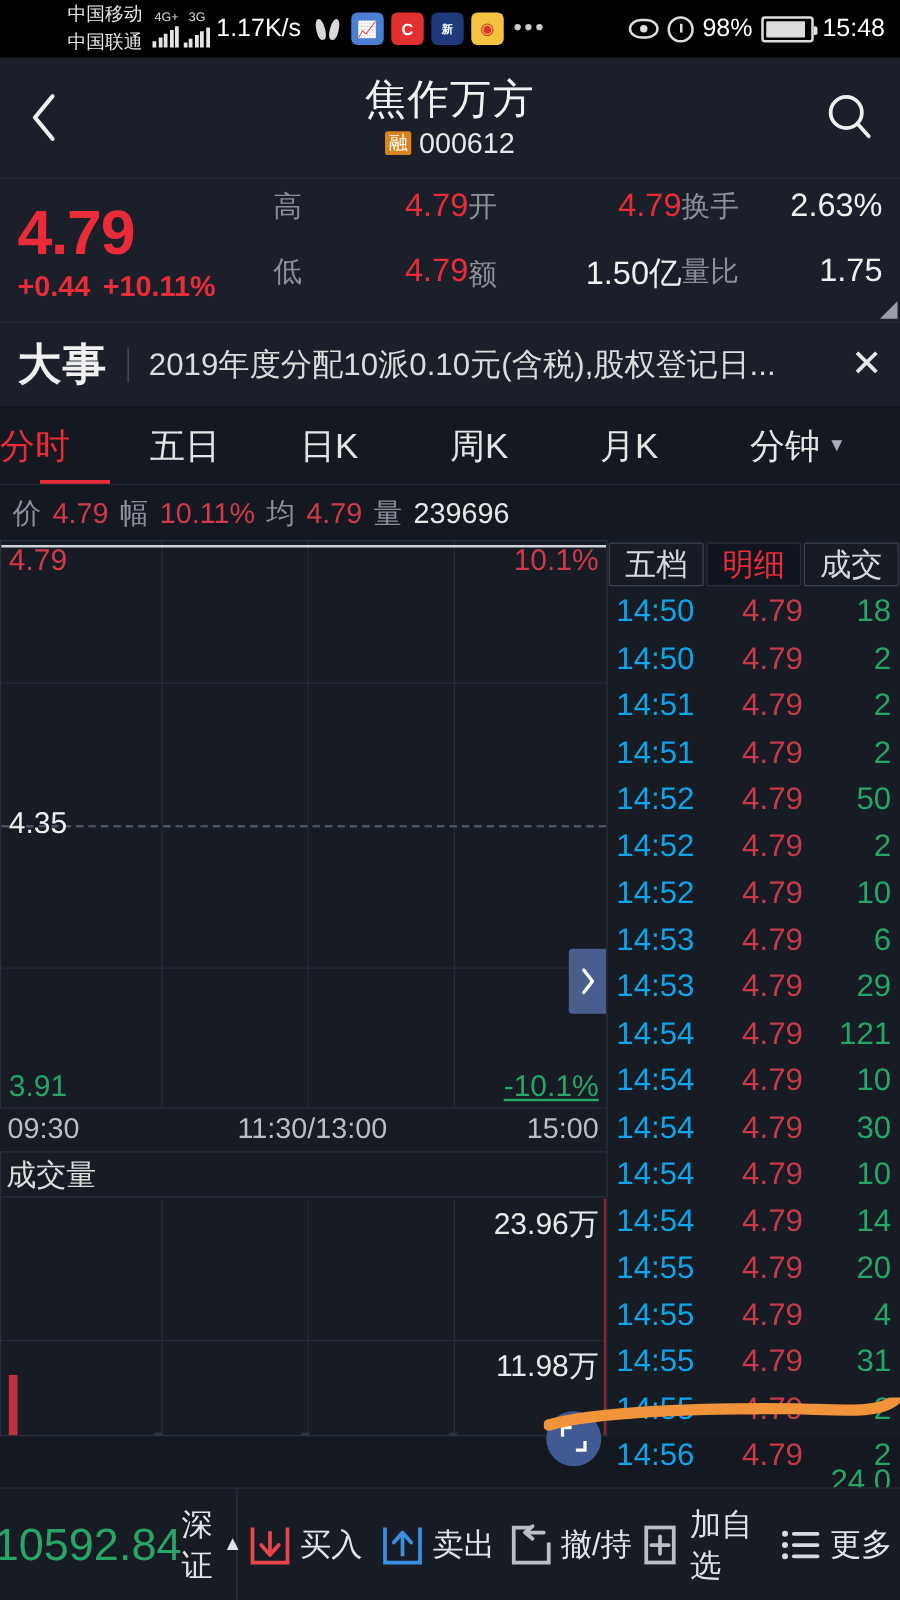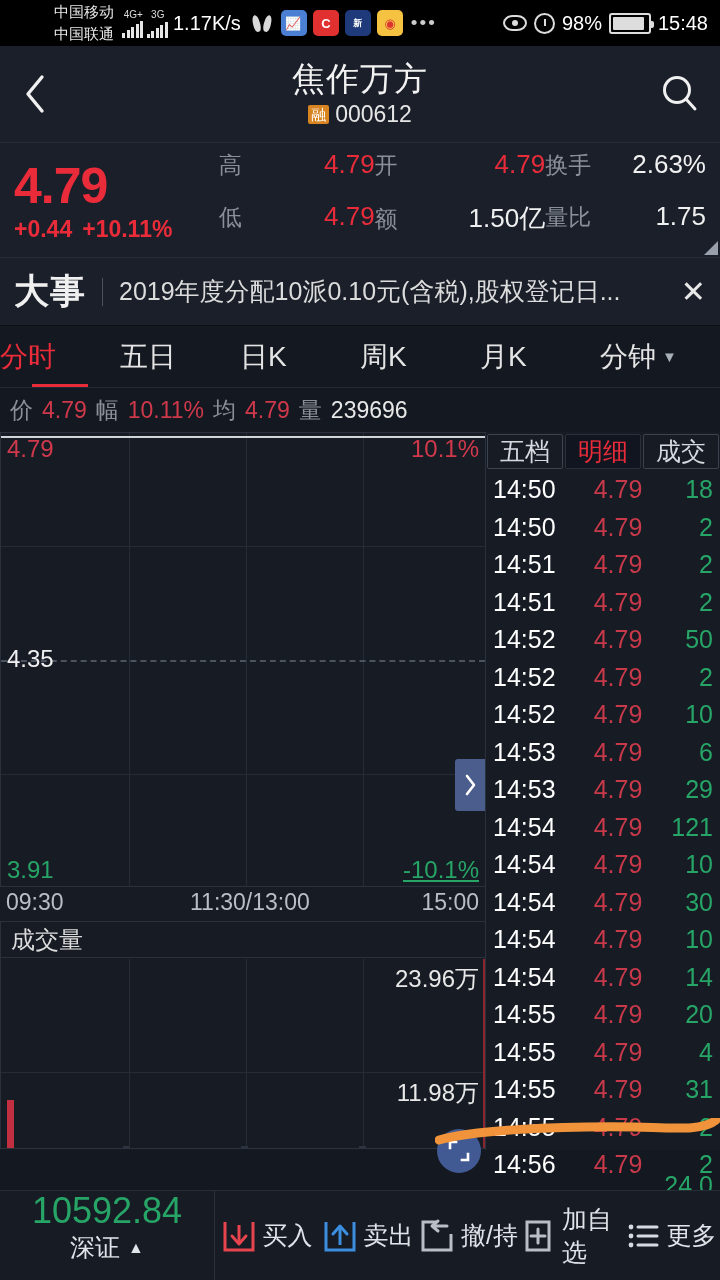--- a/index.html
+++ b/index.html
@@ -132,21 +132,21 @@
      background:#4b5d8c; display:flex; align-items:center; justify-content:center;
      border-radius:3px 0 0 3px; cursor:pointer;}
   .expand-r svg{ width:14px;height:24px;}
 
   .timeaxis{ height:34px; position:relative; background:#161b24;}
   .timeaxis span{ position:absolute; font-size:23px; color:#b9bec7; top:2px;}
 
   .volchart{ position:relative; height:228px; border:1px solid #2a313d; border-right:none;
      background:#161b24; overflow:hidden;}
   .volhdr{ height:36px; border-bottom:1px solid #2a313d; display:flex; align-items:center;
-     padding-left:10px;}
+     padding-left:4px;}
   .volhdr span{ font-size:24px; color:#dcdcdc;}
   .volbody{ position:absolute; left:0; right:0; top:37px; bottom:0;}
   .vollbl{ position:absolute; right:6px; font-size:24px; color:#e8e8e8;}
   .volbar{ position:absolute; bottom:0; width:7px; background:#c03041;}
   .redaxis{ position:absolute; right:0px; top:0; bottom:0; width:2px; background:#8d2531;}
 
   .fab{ position:absolute; left:437px; top:1129px; width:44px; height:44px;
      border-radius:50%; background:#415a94; display:flex; align-items:center;
      justify-content:center; z-index:20; cursor:pointer;}
   .fab svg{ width:22px; height:22px;}
@@ -155,36 +155,36 @@
   .detailcol{ width:235px; background:#161b24; border-left:1px solid #2a313d;
      position:relative; display:flex; flex-direction:column;}
   .dtabs{ display:flex; height:55px; }
   .dtab{ flex:1; display:flex; align-items:center; justify-content:center;
      font-size:25px; color:#d6d9de; border:1px solid #3b4351; margin:2px 1px;
      border-radius:2px; cursor:pointer;}
   .dtab.active{ color:#ea2c3a; background:#101520; border-color:#2a2f3a;}
   .dlist{ flex:1; }
   .drow{ display:flex; align-items:center; height:37.5px; padding:0 7px;
      font-size:25px; }
-  .dtime{ color:#ffffff; width:88px;}
+  .dtime{ color:#0ea5e9; width:88px;}
   .dprice{ color:#c8394a; width:74px; text-align:center;}
   .dvol{ flex:1; text-align:right; color:#27a567;}
   .viewdetail{ height:64px; background:#251417; border-top:1px solid #3a2126;
      display:flex; align-items:center; justify-content:center;
      color:#e0394b; font-size:27px; cursor:pointer;}
 
   
   .annot{ position:absolute; left:435px; top:1118px; width:285px; height:40px;
      z-index:30; pointer-events:none;}
 
   
   .bottomnav{ position:absolute; left:0; bottom:0; width:720px; height:90px;
      background:#161b24; border-top:1px solid #262c38; display:flex; align-items:center;}
-  .indexcell{ width:215px; display:flex; flex-direction:column; align-items:center;
-     border-right:1px solid #2a313d; height:100%; cursor:pointer;}
+  .indexcell{ width:190px; display:flex; flex-direction:row; align-items:center;
+     justify-content:center; border-right:1px solid #2a313d; height:100%; cursor:pointer;}
   .indexval{ font-size:36px; color:#27a567; line-height:40px;}
   .indexname{ font-size:25px; color:#e0e3e8; display:flex; align-items:center; gap:8px;}
   .indexname .up{ color:#e0e3e8; font-size:16px;}
   .navitem{ flex:1; display:flex; flex-direction:row; align-items:center;
      justify-content:center; height:100%; gap:4px; cursor:pointer;}
   .navitem .glyph{ height:40px; display:flex; align-items:center; justify-content:center;}
   .navitem .lbl2{ font-size:25px; color:#e0e3e8;}
 </style>
 </head>
 <body>

